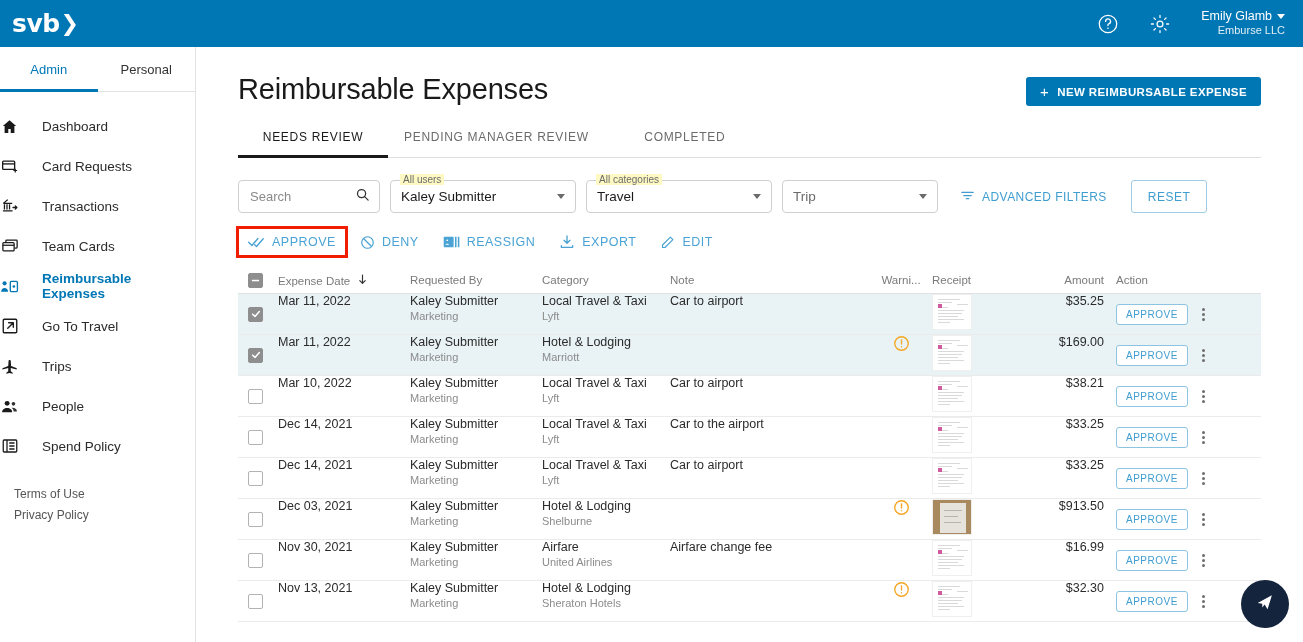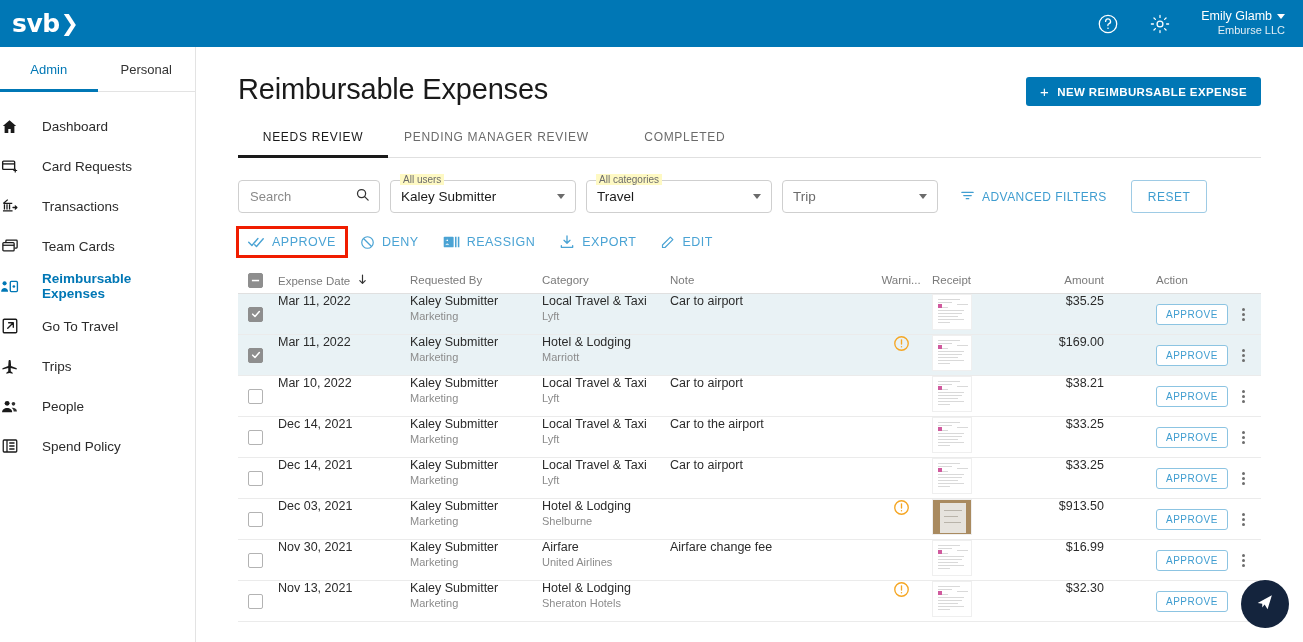--- a/index.html
+++ b/index.html
@@ -180,21 +180,21 @@
   }
   .row.selected { background: #e9f2f5; }
   .c-chk   { width: 40px; flex: 0 0 40px; display: flex; align-items: center; padding-left: 10px; }
   .c-date  { width: 132px; flex: 0 0 132px; }
   .c-by    { width: 132px; flex: 0 0 132px; }
   .c-cat   { width: 128px; flex: 0 0 128px; }
   .c-note  { width: 200px; flex: 0 0 200px; }
   .c-warn  { width: 62px;  flex: 0 0 62px; display: flex; justify-content: center; }
   .c-rcpt  { width: 64px;  flex: 0 0 64px; display: flex; justify-content: flex-start; }
   .c-amt   { width: 120px; flex: 0 0 120px; text-align: right; padding-right: 12px; }
-  .c-act   { width: 100px; flex: 0 0 100px; display: flex; align-items: center; gap: 12px; margin-left: 40px; }
+  .c-act   { width: 100px; flex: 0 0 100px; display: flex; align-items: center; gap: 12px; }
   .sub { color: #8c8c8c; font-size: 11px; line-height: 14px; }
   .main-txt { line-height: 15px; }
 
   .chk {
     width: 15px; height: 15px; border: 1px solid #b3b3b3; border-radius: 2px;
     background: #fff; cursor: pointer; display:flex; align-items:center; justify-content:center;
   }
   .chk.checked { background: #8e8e8e; border-color: #8e8e8e; }
   .chk.indet   { background: #8e8e8e; border-color: #8e8e8e; }
   .chk svg { display: block; }
@@ -358,20 +358,24 @@
     <div class="nav-item">
       <span class="nav-ico">
         <svg width="18" height="18" viewBox="0 0 24 24" fill="none" stroke="#1a1a1a" stroke-width="1.7">
           <rect x="3" y="4" width="18" height="16" rx="1.2"></rect>
           <path d="M8 4v16M11 8h7M11 12h7M11 16h7"></path>
         </svg>
       </span>
       <span>Spend Policy</span>
     </div>
 
+    <div class="legal">
+      <a>Terms of Use</a>
+      <a>Privacy Policy</a>
+    </div>
   </div>
 </div>
 
 <div class="main">
 
   <div class="page-head">
     <h1 class="page-title">Reimbursable Expenses</h1>
     <button class="new-btn">
       <span class="plus">+</span>
       <span>NEW REIMBURSABLE EXPENSE</span>

